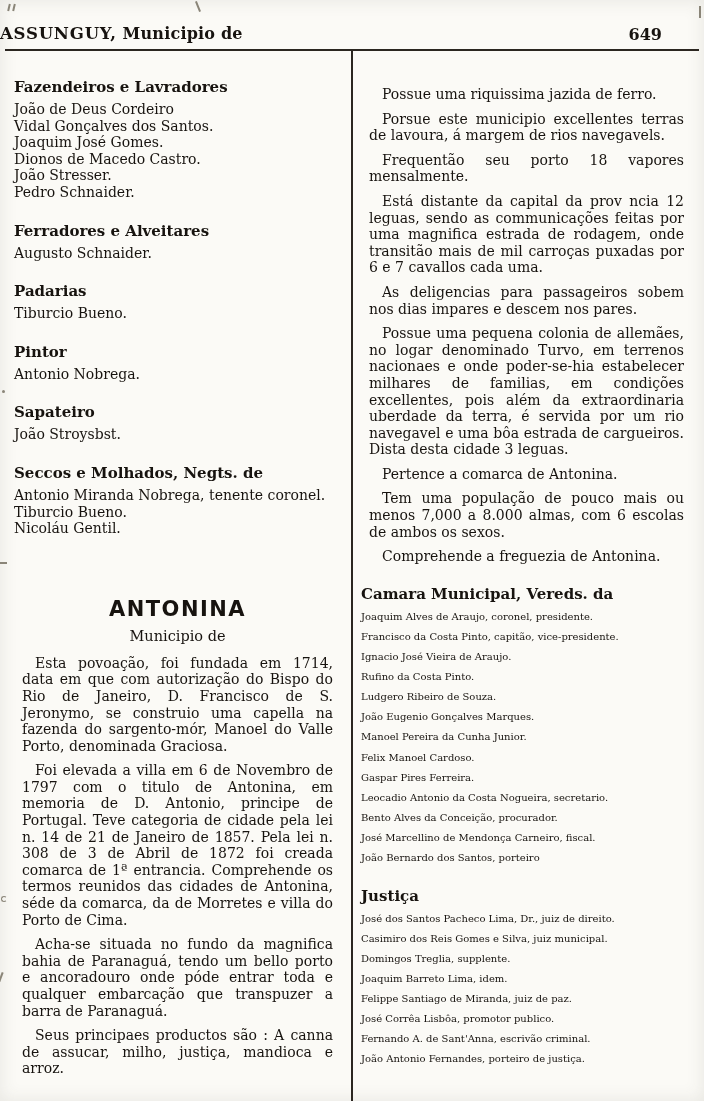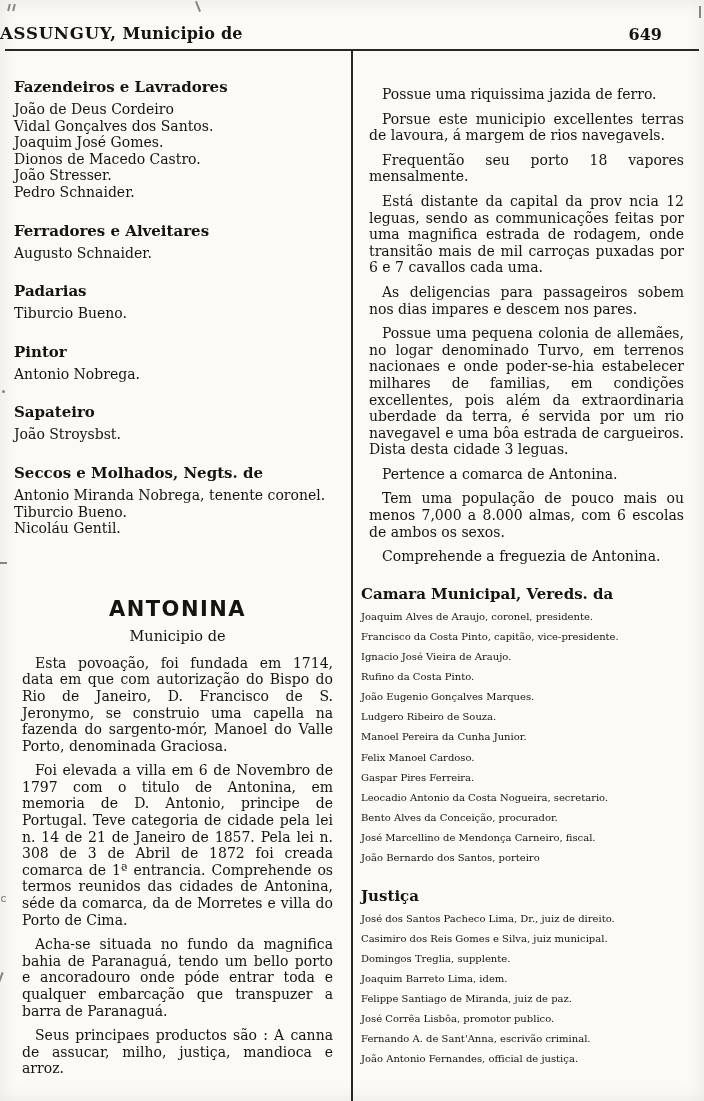--- a/index.html
+++ b/index.html
@@ -170,42 +170,42 @@
           <div class="para">Comprehende a freguezia de Antonina.</div>
         </div>
 
       <section>
         <h3 class="sec-head roster-head">Camara Municipal, Vereds. da</h3>
         <div class="roster">
             <div class="entry">Joaquim Alves de Araujo, coronel, presidente.</div>
             <div class="entry">Francisco da Costa Pinto, capitão, vice-presidente.</div>
             <div class="entry">Ignacio José Vieira de Araujo.</div>
             <div class="entry">Rufino da Costa Pinto.</div>
+            <div class="entry">Ludgero Ribeiro de Souza.</div>
             <div class="entry">João Eugenio Gonçalves Marques.</div>
-            <div class="entry">Ludgero Ribeiro de Souza.</div>
             <div class="entry">Manoel Pereira da Cunha Junior.</div>
             <div class="entry">Felix Manoel Cardoso.</div>
             <div class="entry">Gaspar Pires Ferreira.</div>
             <div class="entry">Leocadio Antonio da Costa Nogueira, secretario.</div>
             <div class="entry">Bento Alves da Conceição, procurador.</div>
             <div class="entry">José Marcellino de Mendonça Carneiro, fiscal.</div>
             <div class="entry">João Bernardo dos Santos, porteiro</div>
           </div>
       </section>
 
       <section>
         <h3 class="sec-head roster-head">Justiça</h3>
         <div class="roster">
             <div class="entry">José dos Santos Pacheco Lima, Dr., juiz de direito.</div>
             <div class="entry">Casimiro dos Reis Gomes e Silva, juiz municipal.</div>
             <div class="entry">Domingos Treglia, supplente.</div>
             <div class="entry">Joaquim Barreto Lima, idem.</div>
             <div class="entry">Felippe Santiago de Miranda, juiz de paz.</div>
             <div class="entry">José Corrêa Lisbôa, promotor publico.</div>
             <div class="entry">Fernando A. de Sant'Anna, escrivão criminal.</div>
-            <div class="entry">João Antonio Fernandes, official de justiça.</div>
+            <div class="entry">João Antonio Fernandes, porteiro de justiça.</div>
           </div>
       </section>
 
     </div>
 
   </div>
 </div>
 
 </body></html>

